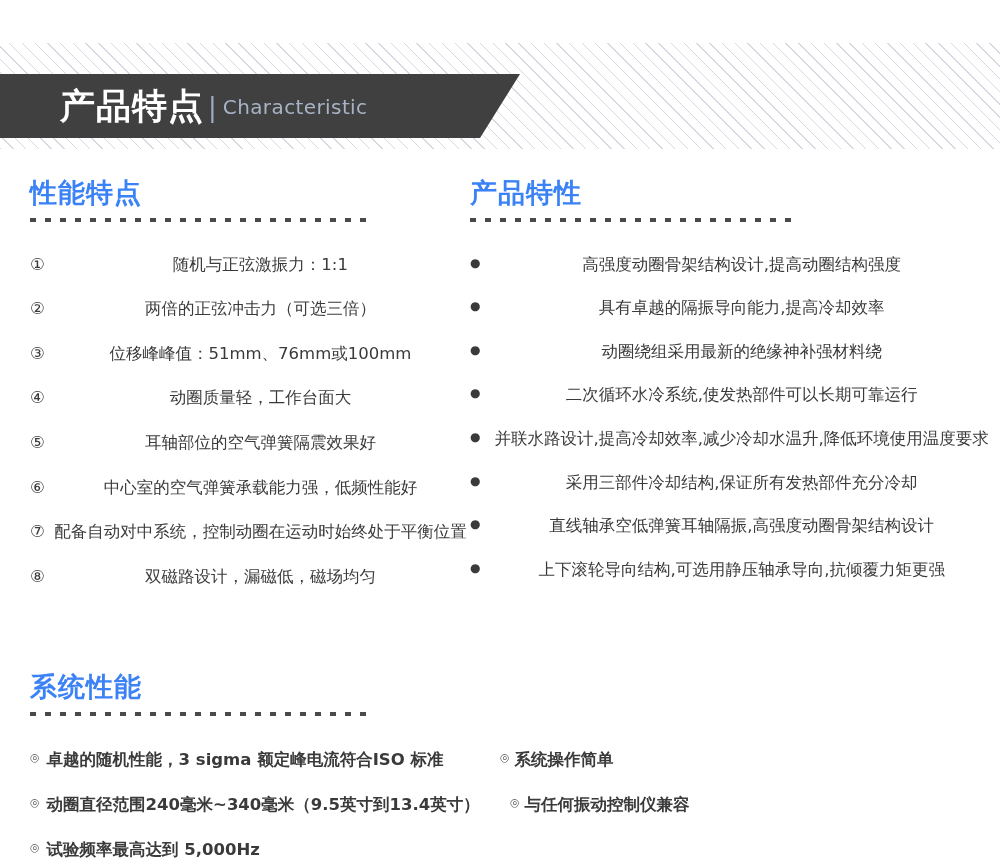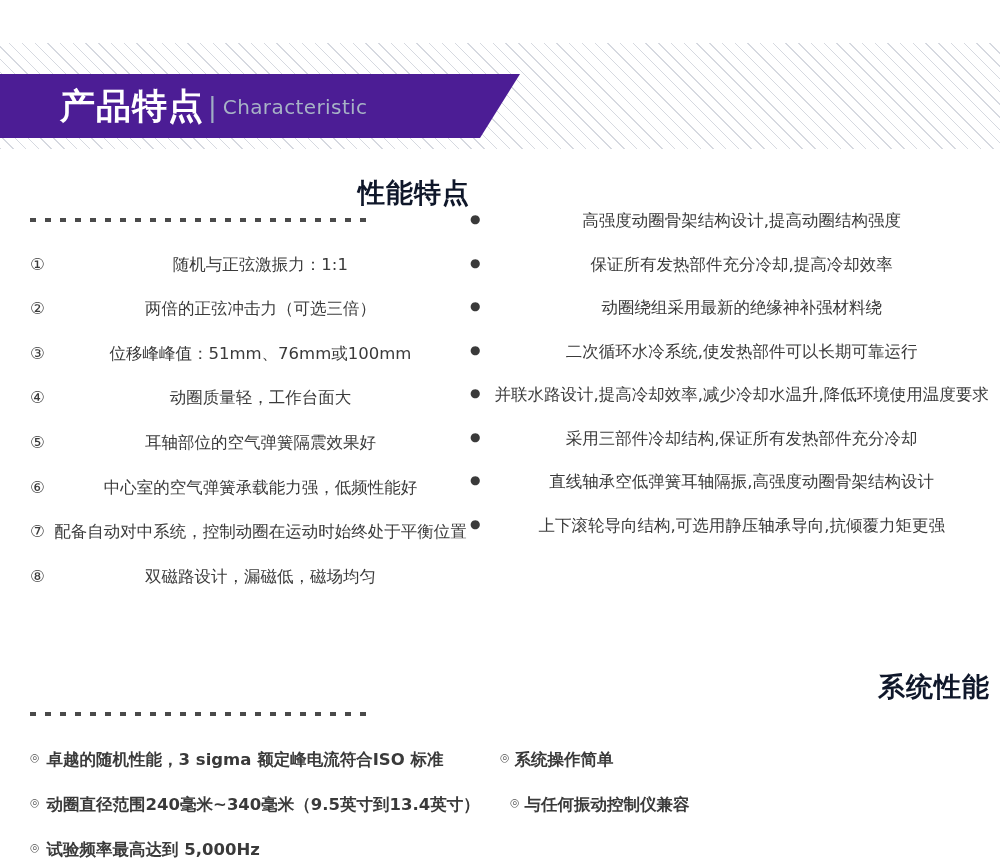--- a/index.html
+++ b/index.html
@@ -35,21 +35,21 @@
         rgba(255,255,255,0) 1px,
         rgba(255,255,255,0) 9px
     );
   }
   .banner {
     position: absolute;
     left: 0;
     top: 74px;
     width: 520px;
     height: 64px;
-    background: #4c1d95;
+    background: #404040;
     clip-path: polygon(0 0, 520px 0, 480px 64px, 0 64px);
     display: flex;
     align-items: center;
     box-sizing: border-box;
     padding-left: 60px;
   }
   .banner-cn {
     color: #ffffff;
     font-size: 35px;
     font-weight: bold;
@@ -71,28 +71,27 @@
     line-height: 1;
     position: relative;
     top: 1px;
   }
 
   
   .sect-head {
     margin: 0;
   }
   .sect-title {
-    color: #0f172a;
+    color: #3b82f6;
     font-size: 27px;
     font-weight: bold;
     line-height: 1.1;
     letter-spacing: 1px;
     margin: 0;
     white-space: nowrap;
-    text-align: right;
   }
   .dash-rule {
     margin-top: 10px;
     height: 4px;
     background-image: repeating-linear-gradient(
        to right,
        #4a4a4a 0px,
        #4a4a4a 6px,
        rgba(255,255,255,0) 6px,
        rgba(255,255,255,0) 15px
@@ -241,28 +240,32 @@
         <span class="tx">配备自动对中系统，控制动圈在运动时始终处于平衡位置</span>
       </li>
       <li class="li">
         <span class="mk">⑧</span>
         <span class="tx">双磁路设计，漏磁低，磁场均匀</span>
       </li>
     </ul>
   </div>
 
   <div class="col-right">
+    <div class="sect-head">
+      <div class="sect-title">产品特性</div>
+      <div class="dash-rule w-right"></div>
+    </div>
     <ul class="list right-list">
       <li class="li">
         <span class="mk">●</span>
         <span class="tx">高强度动圈骨架结构设计,提高动圈结构强度</span>
       </li>
       <li class="li">
         <span class="mk">●</span>
-        <span class="tx">保证所有发热部件充分冷却,提高冷却效率</span>
+        <span class="tx">具有卓越的隔振导向能力,提高冷却效率</span>
       </li>
       <li class="li">
         <span class="mk">●</span>
         <span class="tx">动圈绕组采用最新的绝缘神补强材料绕</span>
       </li>
       <li class="li">
         <span class="mk">●</span>
         <span class="tx">二次循环水冷系统,使发热部件可以长期可靠运行</span>
       </li>
       <li class="li">

